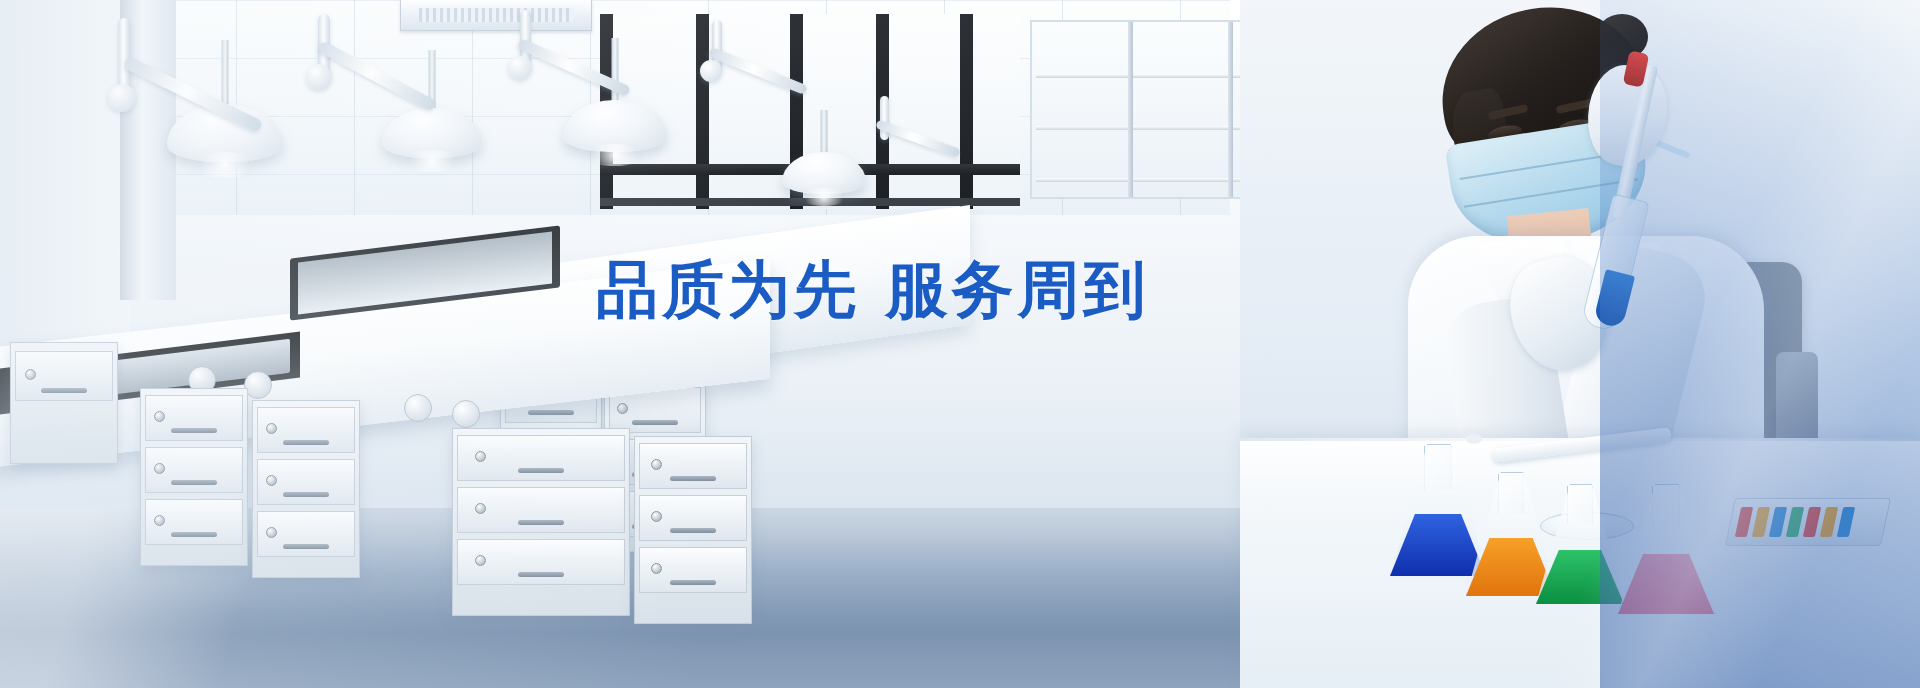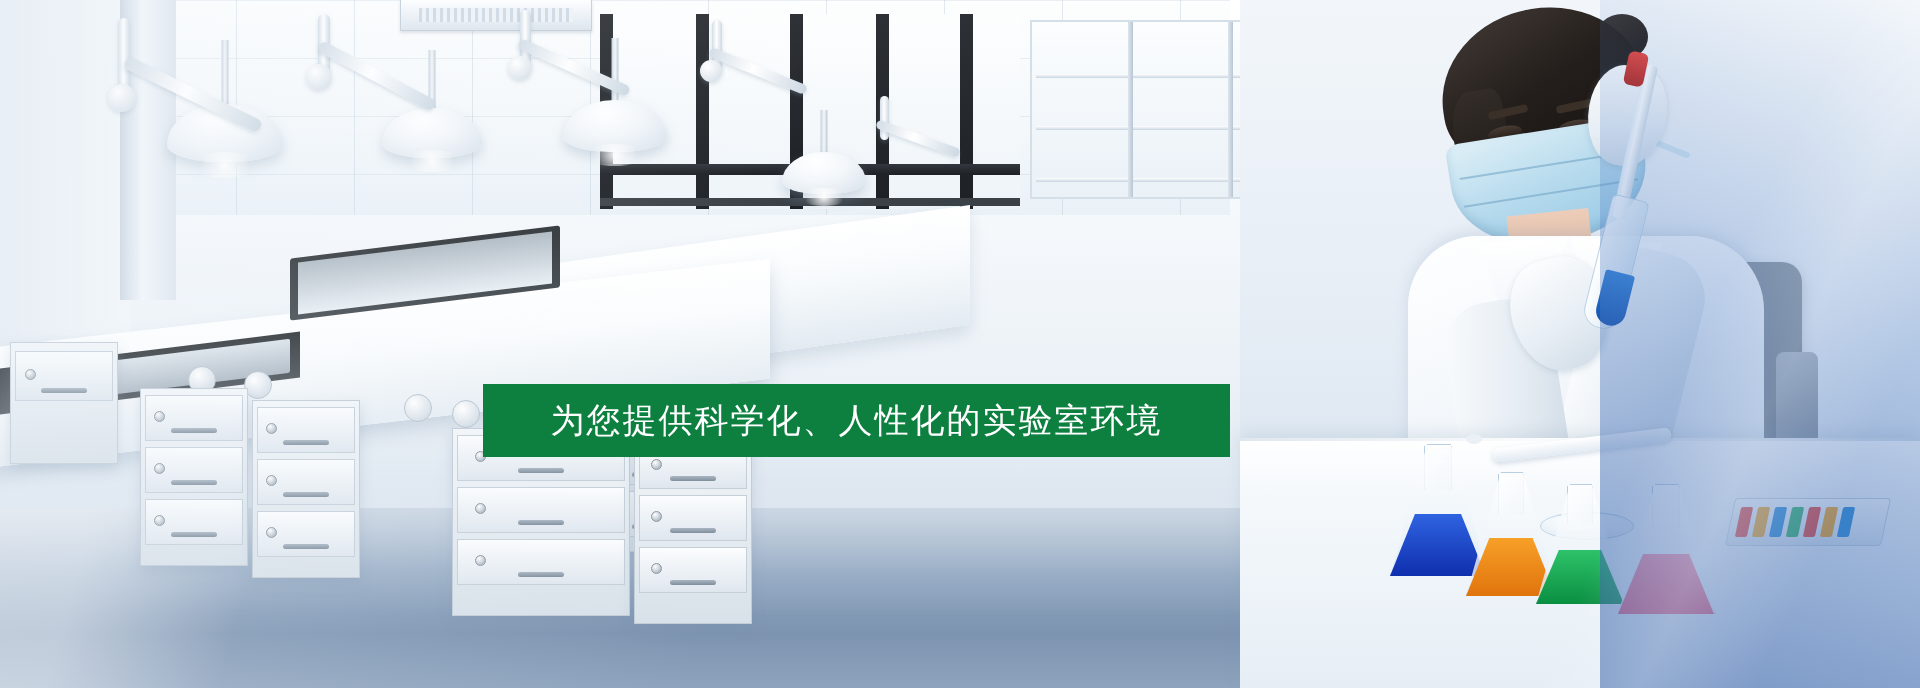--- a/index.html
+++ b/index.html
@@ -650,19 +650,17 @@
 
       <div class="right-wall-glass"></div>
       <div class="diag-light"></div>
     </div>
 
     <div class="photo-tint"></div>
   </div>
 
   <div class="overlay">
 
-
-    <div class="subbar">
-      <span class="subbar-text">为您提供科学化、人性化的实验室环境</span>
-    </div>
+    <div class="headline-cn">品质为先 服务周到</div>
+
   </div>
 
 </div>
 
 </body></html>

